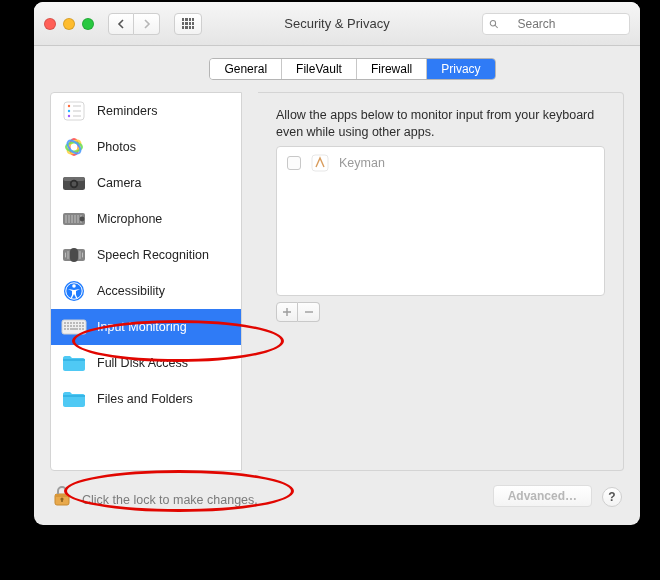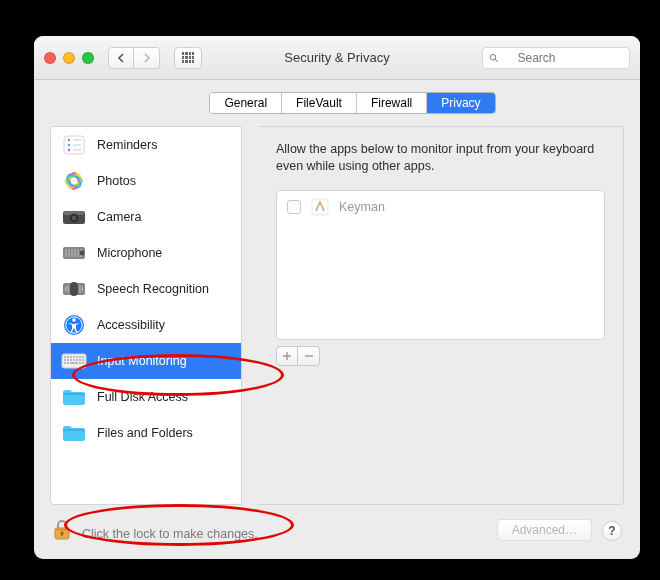--- a/index.html
+++ b/index.html
@@ -1,17 +1,17 @@
 <!DOCTYPE html>
 <html><head>
 <meta charset="utf-8">
 <style>
   * { box-sizing: border-box; margin: 0; padding: 0; font-family: -apple-system, "Helvetica Neue", Arial, sans-serif; }
   body { background: #000; width: 660px; height: 580px; overflow: hidden; }
-  .window { position: absolute; left: 34px; top: 36px; width: 606px; height: 523px; background: #ececec; border-radius: 9px; box-shadow: 0 12px 34px rgba(0,0,0,.45); overflow: hidden; display: flex; flex-direction: column; }
+  .window { position: absolute; left: 34px; top: 2px; width: 606px; height: 523px; background: #ececec; border-radius: 9px; box-shadow: 0 12px 34px rgba(0,0,0,.45); overflow: hidden; display: flex; flex-direction: column; }
   .titlebar { height: 44px; background: linear-gradient(#f6f6f6,#e5e5e5); border-bottom: 1px solid #c9c9c9; display: flex; align-items: center; padding: 0 10px; gap: 8px; position: relative; }
   .traffic { display:flex; gap:7px; margin-right:6px; }
   .tl { width:12px; height:12px; border-radius:50%; border:1px solid rgba(0,0,0,.15); }
   .tl.red{background:#ff5f57;} .tl.yellow{background:#febc2e;} .tl.green{background:#28c840;}
   .navbtns { display:flex; }
   .navbtn { width:26px; height:22px; background:linear-gradient(#fff,#f3f3f3); border:1px solid #cfcfcf; display:flex; align-items:center; justify-content:center; font-size:11px; color:#444; }
   .navbtn:first-child{border-radius:4px 0 0 4px;} .navbtn:last-child{border-radius:0 4px 4px 0; border-left:none;}
   .gridbtn { width:28px; height:22px; background:linear-gradient(#fff,#f3f3f3); border:1px solid #cfcfcf; border-radius:4px; display:flex; align-items:center; justify-content:center; margin-left:6px; }
   .gridicon { width:12px; height:12px; display:grid; grid-template-columns:repeat(4,1fr); grid-template-rows:repeat(3,1fr); gap:1px; }
   .gridicon span{background:#666;}
@@ -22,32 +22,32 @@
   .segment { display:flex; border:1px solid #b5b5b5; border-radius:4px; overflow:hidden;margin-left:31px; }
   .segbtn { padding:3px 14px; font-size:12px; background:#fff; border-right:1px solid #c7c7c7; cursor:default; }
   .segbtn:last-child{border-right:none;}
   .segbtn.active{ background:#2f7bf6; color:#fff; border-color:#2f7bf6; }
   .content { display:flex; padding:12px 16px 0; gap:16px; flex:1; min-height:0; }
   .sidebar { width:192px; background:#fff; border:1px solid #d4d4d4; border-radius:4px 0 0 4px; overflow-y:auto; overflow-x:hidden; position:relative; }
   .sideitem { display:flex; align-items:center; gap:10px; padding:7px 10px; font-size:12.5px; color:#232323; white-space:nowrap; }
   .sideitem.selected { background:#2f7bf6; color:#fff; }
   .sideicon { width:26px; height:22px; display:flex; align-items:center; justify-content:center; flex-shrink:0; }
   .rightpane { flex:1; background:#ececec; border:1px solid #d4d4d4; border-left:none; border-radius:0 4px 4px 0; padding:14px 18px; display:flex; flex-direction:column; }
-  .desc { font-size:12.5px; color:#2d2d2d; line-height:1.38; margin-bottom:14px; }
+  .desc { font-size:12.5px; color:#2d2d2d; line-height:1.38; margin-bottom:4px; }
   .applist { background:#fff; border:1px solid #d4d4d4; border-radius:4px; height:150px; overflow:auto; }
   .approw { display:flex; align-items:center; gap:10px; padding:7px 10px; }
   .appcheck{width:14px;height:14px;border:1px solid #c8c8c8;border-radius:3px;background:#fcfcfc;}
   .appicon{width:18px;height:18px;display:flex;align-items:center;justify-content:center;opacity:.85;}
   .appname{font-size:12.5px;color:#9a9a9a;}
   .addremove{display:flex;margin-top:6px;}
   .sqbtn{width:22px;height:20px;border:1px solid #c9c9c9;background:linear-gradient(#fdfdfd,#f1f1f1);display:flex;align-items:center;justify-content:center;font-size:13px;color:#7d7d7d;}
   .sqbtn:first-child{border-radius:4px 0 0 4px;} .sqbtn:last-child{border-radius:0 4px 4px 0;border-left:none;}
   .footer{ display:flex; align-items:flex-end; padding:14px 18px 18px; gap:10px; }
   .locktext{ font-size:12.5px; color:#7a7a7a; }
-  .advbtn{ margin-left:auto; padding:3px 14px; font-size:12px; color:#b7b7b7; background:linear-gradient(#fff,#f4f4f4); border:1px solid #dedede; border-radius:4px; }
+  .advbtn{ margin-left:auto; padding:3px 14px; font-size:12px; color:#b7b7b7; background:linear-gradient(#fff,#f4f4f4); border:1px solid #dedede; border-radius:4px;font-weight:bold; }
   .helpbtn{ width:20px;height:20px;border-radius:50%;border:1px solid #cfcfcf;background:linear-gradient(#fff,#f3f3f3);display:flex;align-items:center;justify-content:center;font-size:12px;color:#555;font-weight:600;}
   .annot{ position:absolute; border:3px solid #e10600; border-radius:50%; pointer-events:none; z-index:50; }
   svg{display:block;}
 </style>
 </head>
 <body>
 
 <div class="window">
 
   <div class="titlebar">

